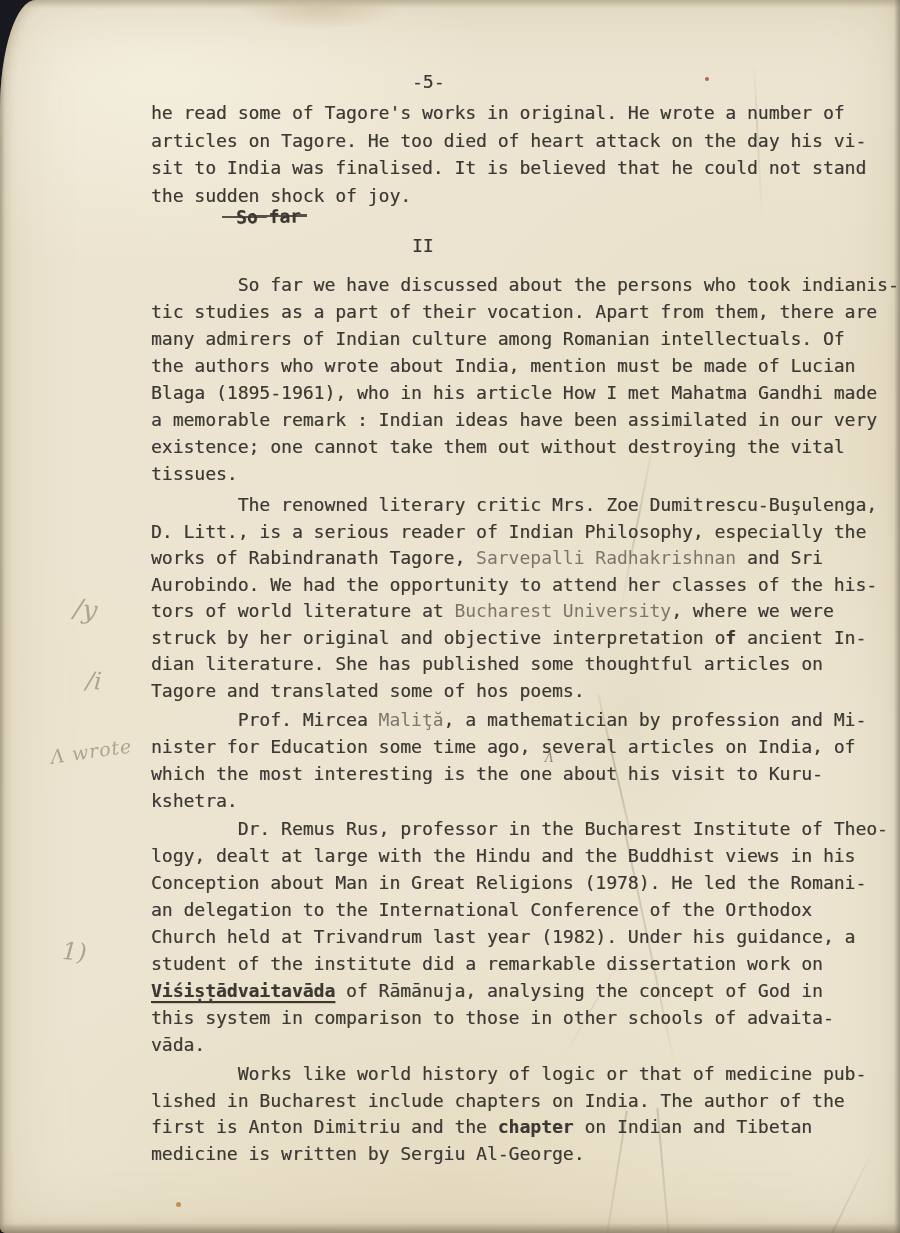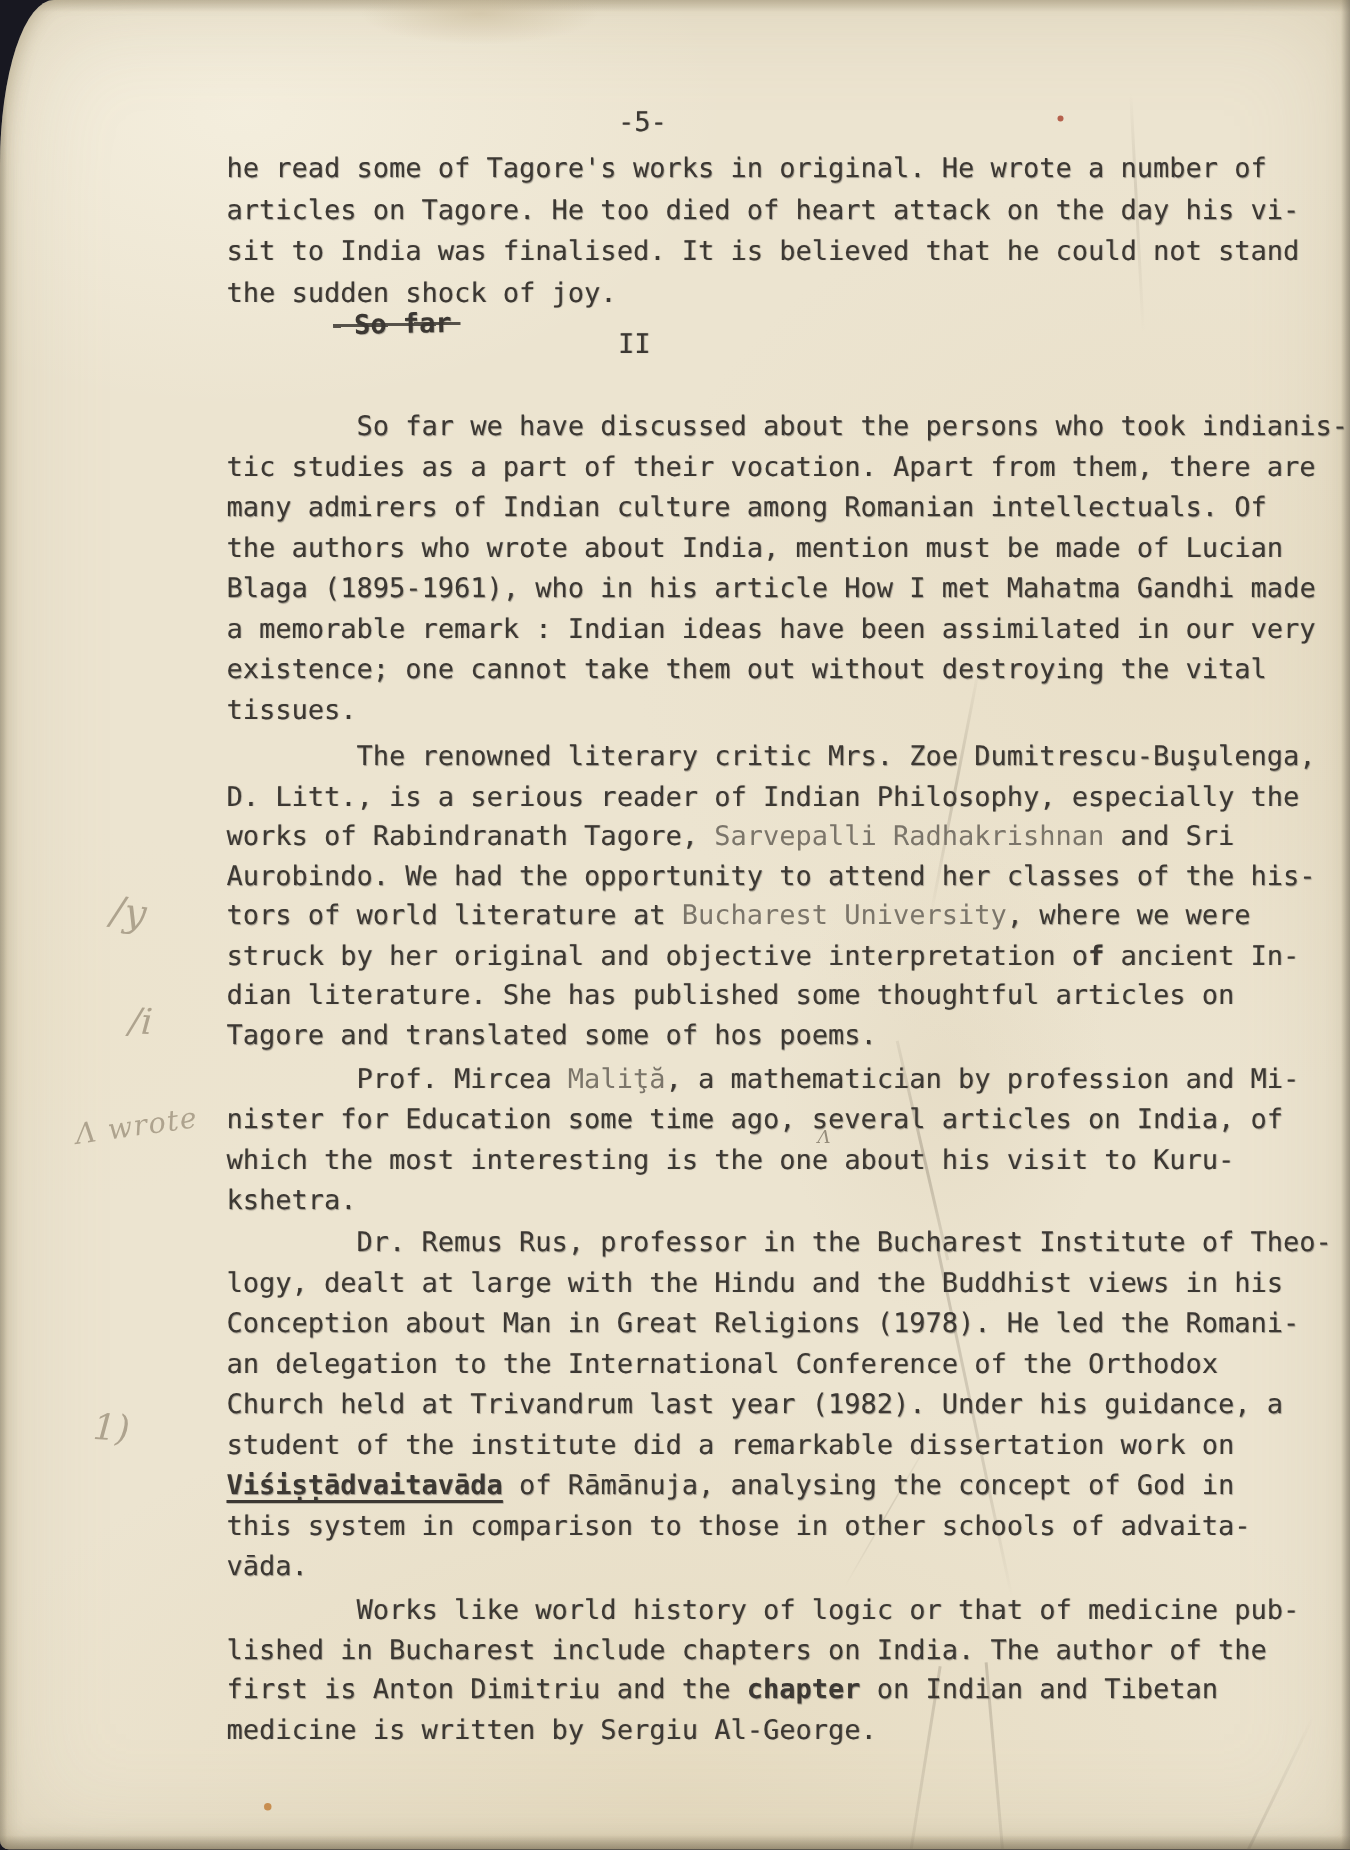--- a/index.html
+++ b/index.html
@@ -40,21 +40,21 @@
   }
   .para{left:151px;width:780px;}
   .tline{white-space:pre;}
   .r-n{}
   .r-u{text-underline-offset:4px;text-decoration-thickness:1.5px;}
   .r-b{font-weight:bold;}
   .r-bu{font-weight:bold;text-decoration:underline;text-underline-offset:4px;text-decoration-thickness:1.5px;}
   .r-f{color:#7b756a;text-shadow:none;}
 
   .pageno{left:412px;top:71px;}
-  .heading2{left:412px;top:219px;}
+  .heading2{left:412px;top:235px;}
   .struck{
     left:222px;top:206px;font-weight:bold;
     padding:0 6px 0 14px;
     background-image:linear-gradient(to bottom, transparent 44%, rgba(60,56,50,0.85) 44%, rgba(60,56,50,0.85) 55%, transparent 55%);
     transform:rotate(-1.2deg);
   }
 
   .hand{
     position:absolute;
     font-family:"DejaVu Serif","Liberation Serif",serif;

